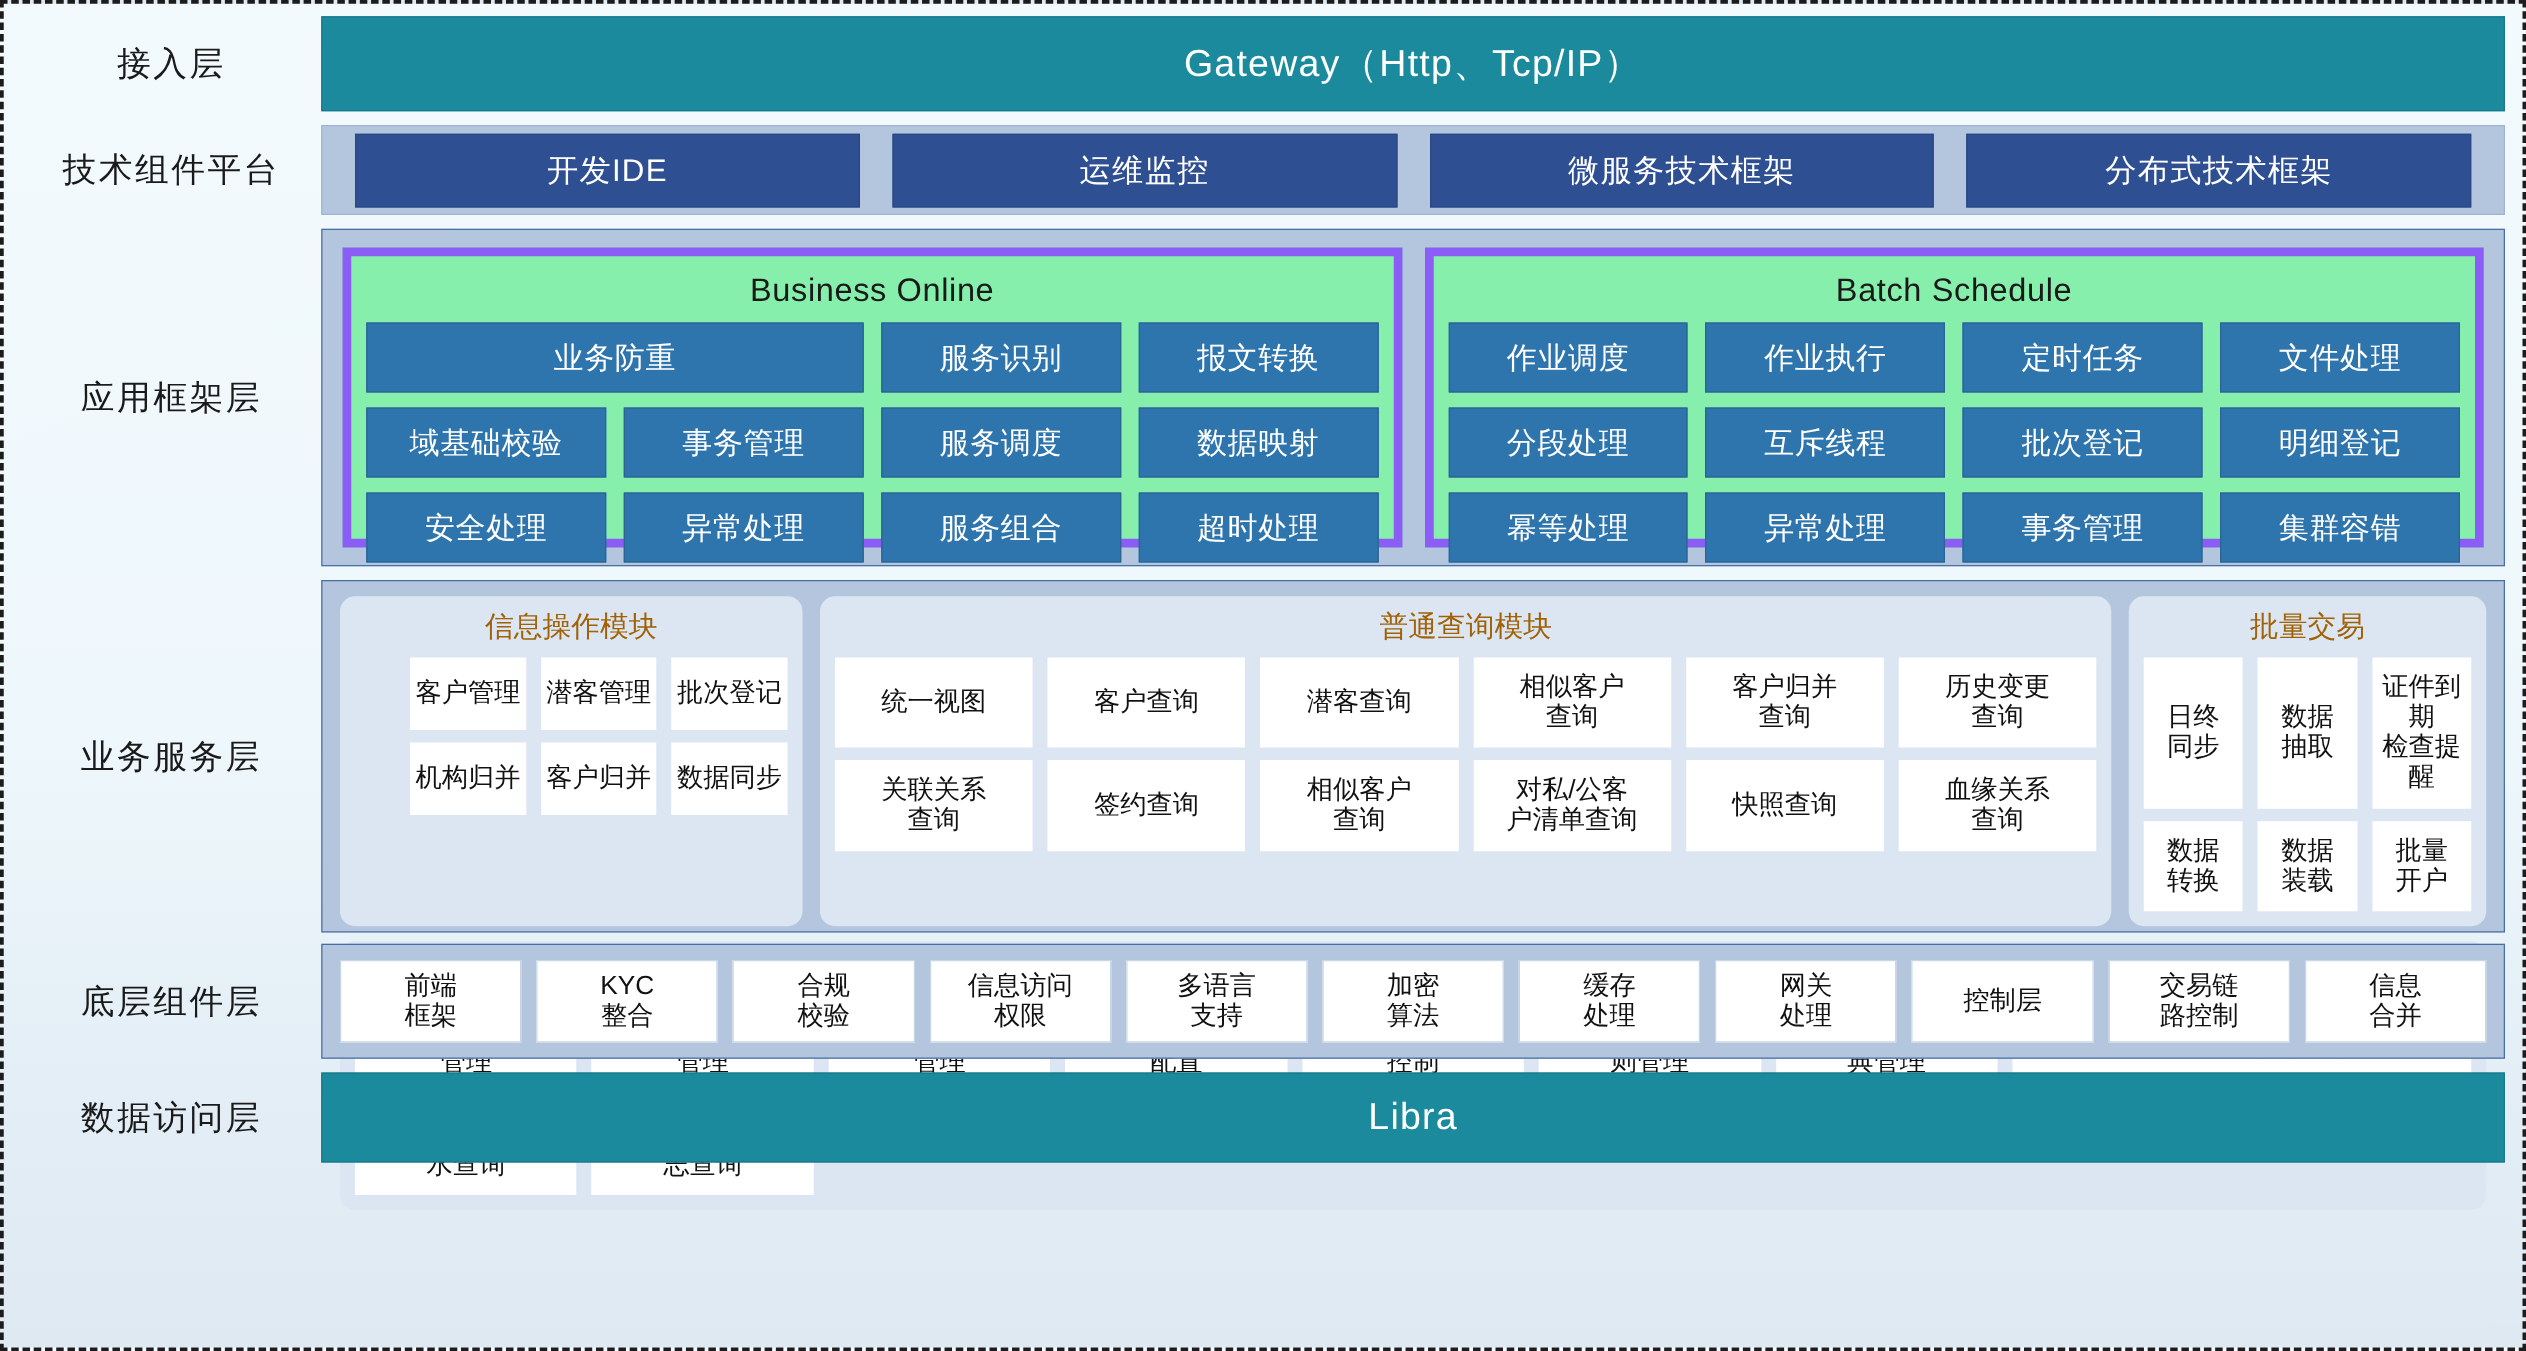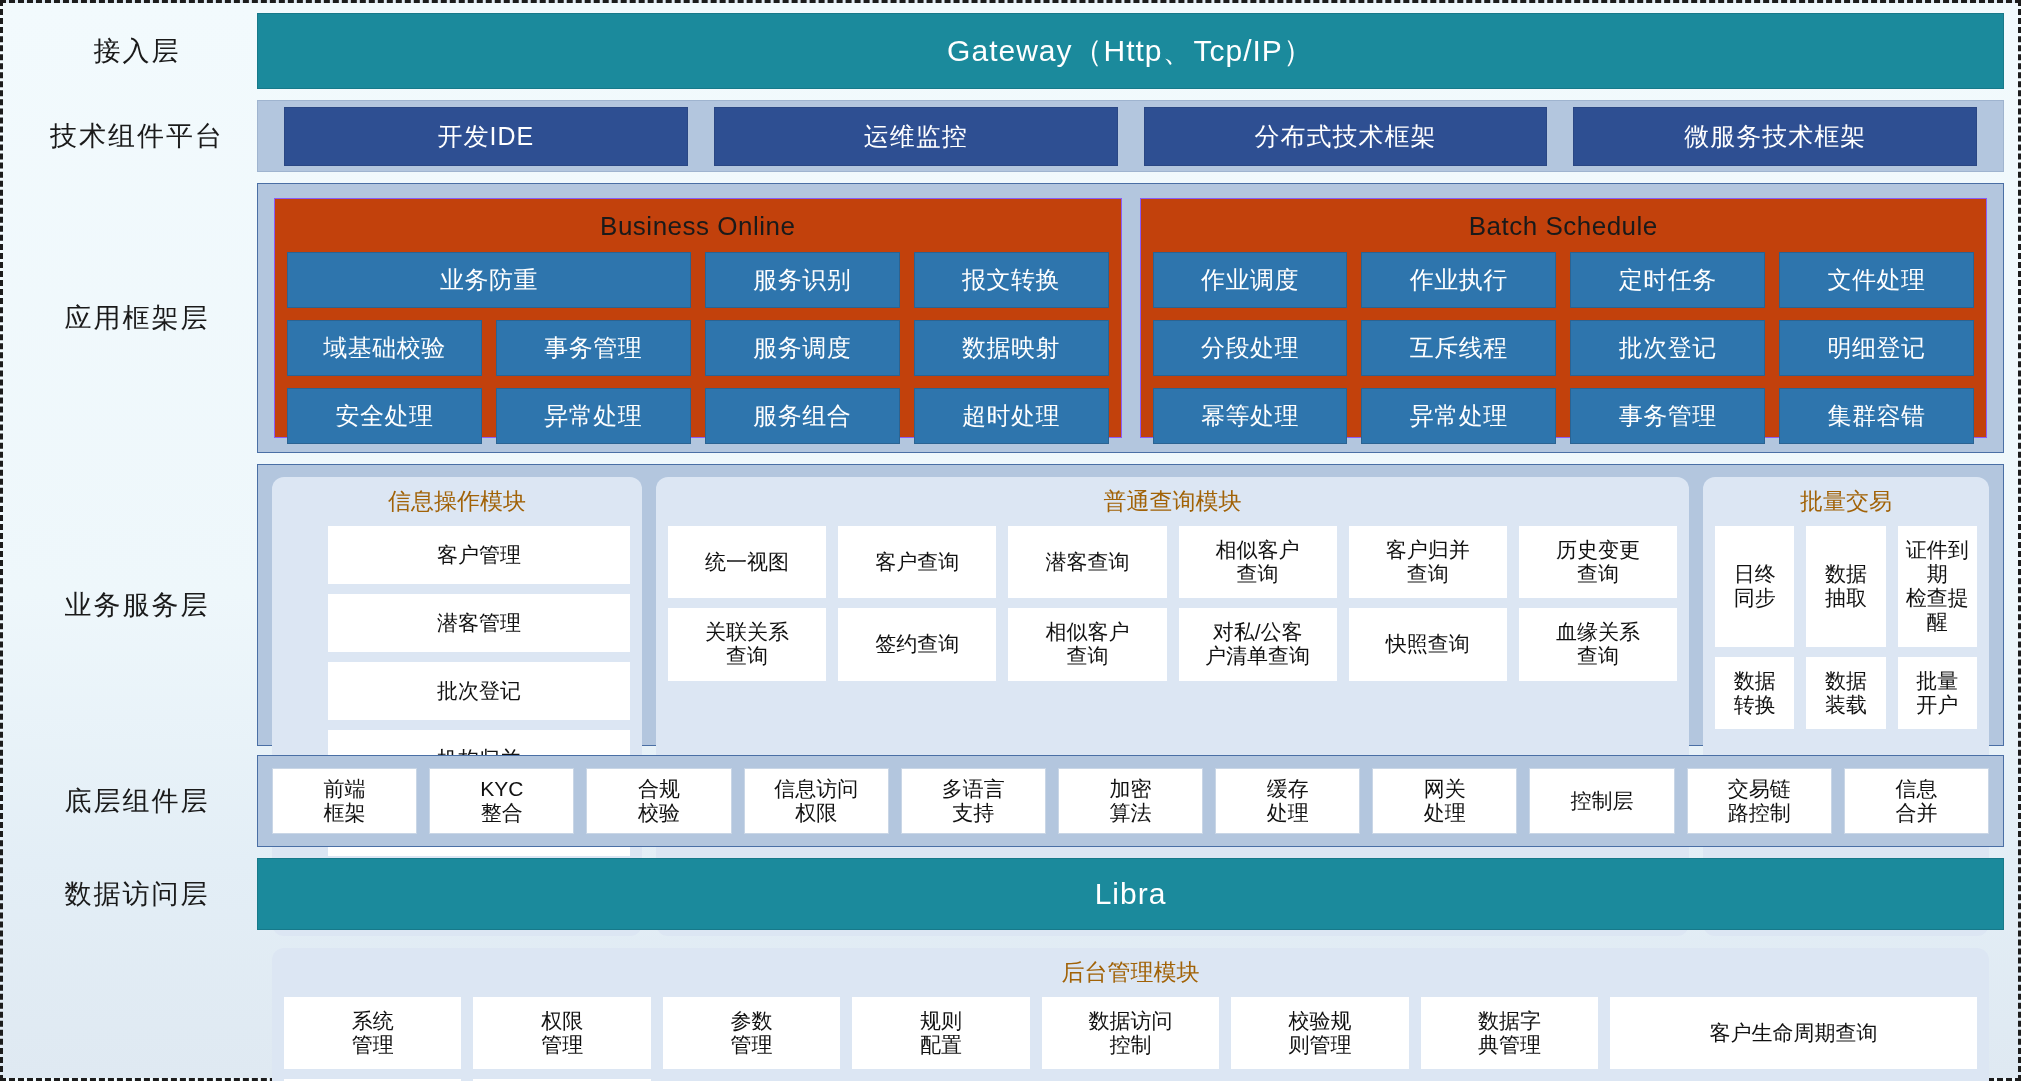--- a/index.html
+++ b/index.html
@@ -77,22 +77,22 @@
   .app-panel {
     flex: 1;
     background: #b3c6de;
     border: 1px solid #4a6fa5;
     display: flex;
     gap: 18px;
     padding: 14px 16px;
   }
   .fw-group {
     flex: 1;
-    background: #c2410c;
-    border: 1px solid #8b5cf6;
+    background: #86efac;
+    border: 7px solid #8b5cf6;
     padding: 8px 12px 14px 12px;
     display: flex;
     flex-direction: column;
   }
   .fw-title {
     text-align: center;
     font-size: 26px;
     color: #1a1a1a;
     padding: 4px 0 10px 0;
     letter-spacing: 0.5px;
@@ -149,21 +149,21 @@
     text-align: center;
     padding: 12px 3px;
     display: flex;
     align-items: center;
     justify-content: center;
     min-height: 58px;
   }
   .g-info  { flex: 0 0 370px; }
   .g-query { flex: 1; }
   .g-batch { flex: 0 0 286px; }
-  .g-info  .svc-grid { grid-template-columns: repeat(1, 1fr); padding-left: 44px; }
+  .g-info  .svc-grid { grid-template-columns: repeat(3, 1fr); padding-left: 44px; }
   .g-query .svc-grid { grid-template-columns: repeat(6, 1fr); }
   .g-batch .svc-grid { grid-template-columns: repeat(3, 1fr); }
 
   .svc-bottom { display: flex; }
   .g-admin { flex: 1; }
   .g-admin .svc-grid {
     grid-template-columns: repeat(9, 1fr);
   }
   .admin-wide { grid-column: span 2; }
 
@@ -208,22 +208,22 @@
   </div>
 
   <div class="gap-m"></div>
 
   <div class="layer-row" style="height:72px;">
     <div class="layer-label">技术组件平台</div>
     <div class="layer-body">
       <div class="tech-panel">
         <div class="tech-chip">开发IDE</div>
         <div class="tech-chip">运维监控</div>
+        <div class="tech-chip">微服务技术框架</div>
         <div class="tech-chip">分布式技术框架</div>
-        <div class="tech-chip">微服务技术框架</div>
       </div>
     </div>
   </div>
 
   <div class="gap-m"></div>
 
   <div class="layer-row" style="height:270px;">
     <div class="layer-label">应用框架层</div>
     <div class="layer-body">
       <div class="app-panel">

